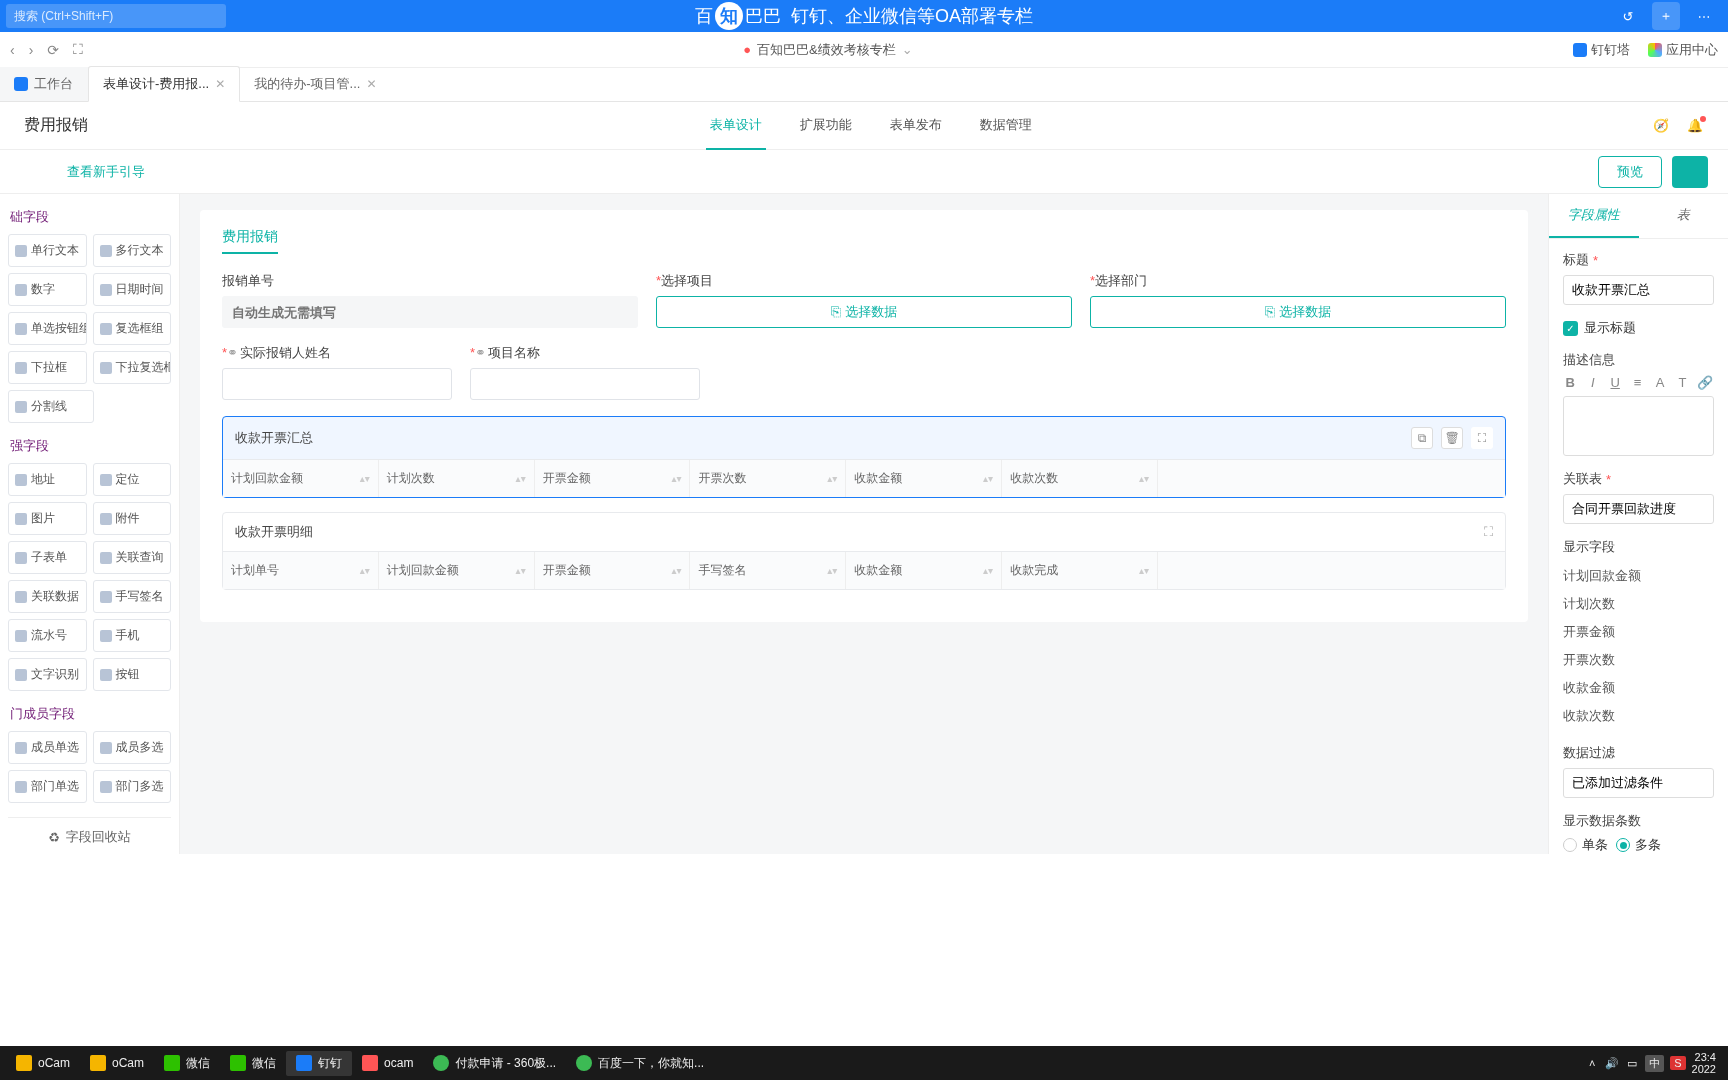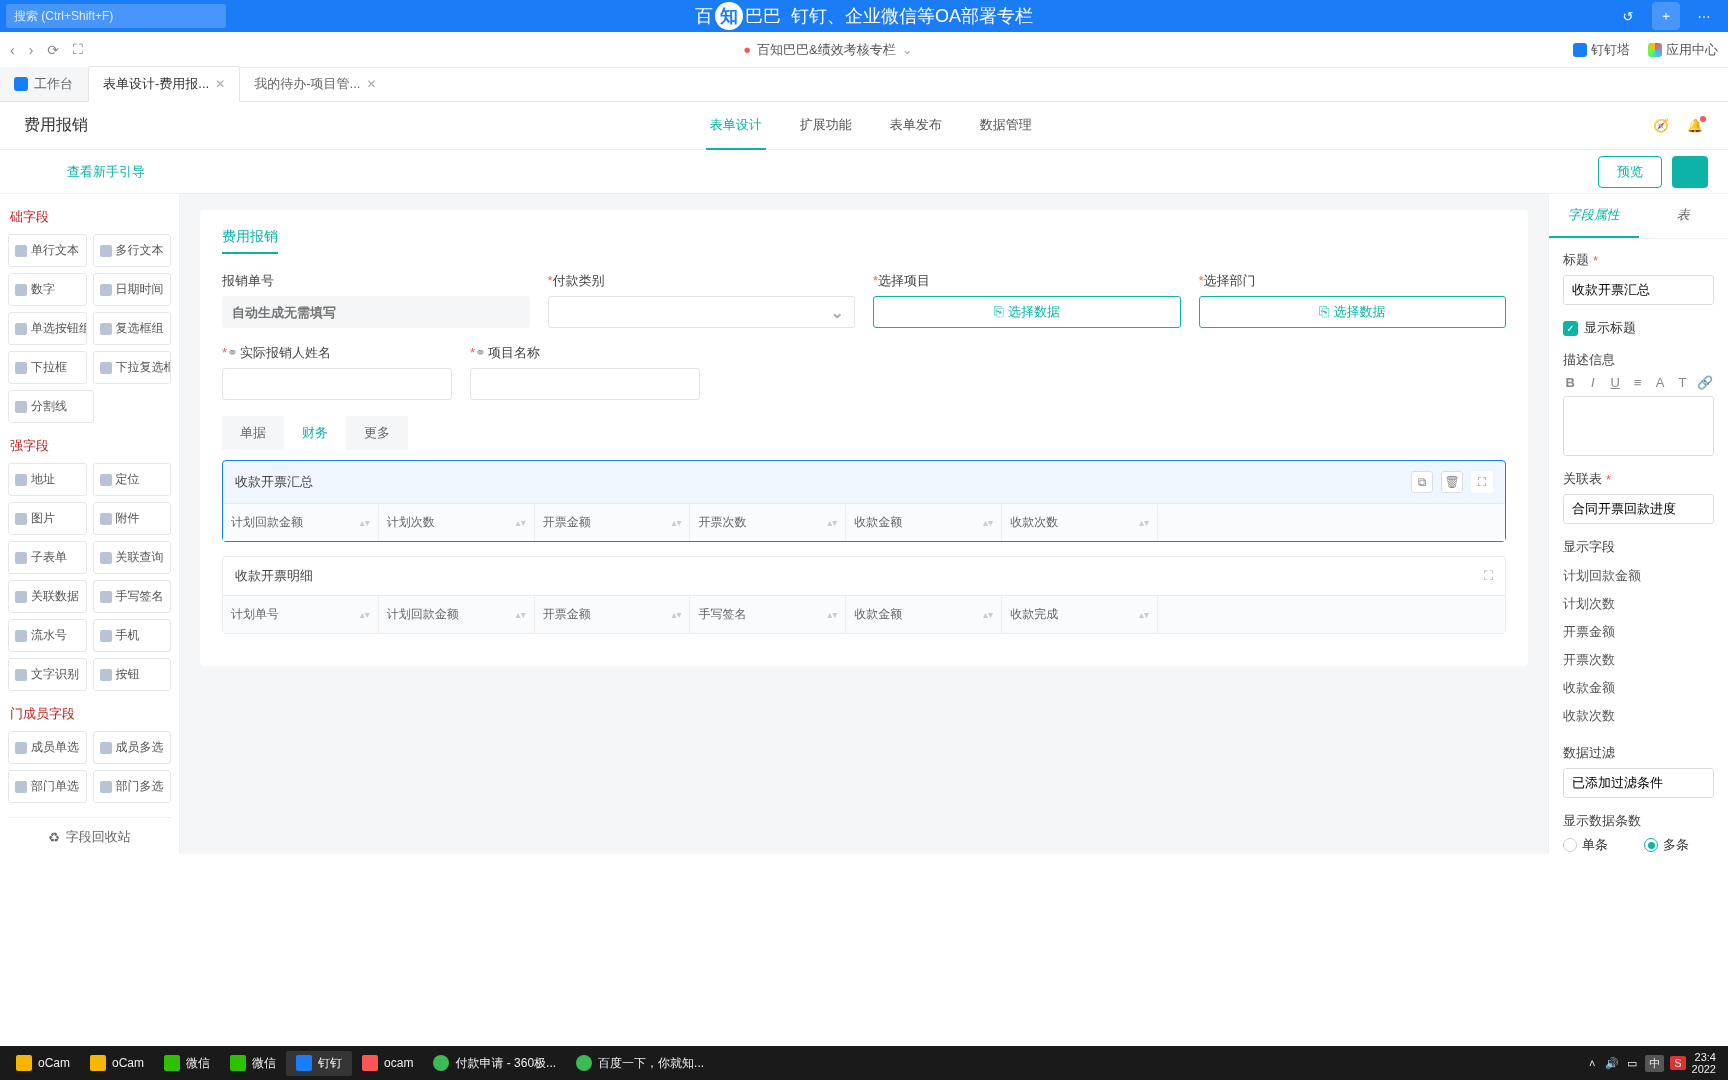--- a/index.html
+++ b/index.html
@@ -46,21 +46,21 @@
 .guide { color: #0db3a6; cursor: pointer; margin-left: 47px; }
 .action-btns { display: flex; gap: 10px; }
 .btn { padding: 6px 18px; border-radius: 4px; cursor: pointer; font-size: 13px; }
 .btn-outline { border: 1px solid #0db3a6; color: #0db3a6; background: #fff; }
 .btn-primary { background: #0db3a6; color: #fff; }
 
 
 .main { display: flex; height: 660px; }
 .sidebar { width: 180px; border-right: 1px solid #eee; padding: 14px 8px; overflow: hidden; }
 .side-group { margin-bottom: 14px; }
-.side-group-title { font-size: 13px; color: #b91c1c; font-weight: 500; margin-bottom: 8px; padding-left: 2px; }
+.side-group-title { font-size: 13px; color: #701a75; font-weight: 500; margin-bottom: 8px; padding-left: 2px; }
 .field-row { display: flex; gap: 6px; margin-bottom: 6px; }
 .field-btn { flex: 1; border: 1px solid #e3e6eb; border-radius: 3px; padding: 7px 6px; font-size: 12px; color: #555; display: flex; align-items: center; gap: 4px; cursor: grab; background: #fff; overflow: hidden; white-space: nowrap; }
 .field-icon { width: 12px; height: 12px; background: #b8c4d6; border-radius: 2px; flex-shrink: 0; }
 .recycle { display: flex; align-items: center; justify-content: center; gap: 6px; padding: 10px; color: #666; cursor: pointer; border-top: 1px solid #eee; margin-top: 10px; }
 
 
 .canvas { flex: 1; background: #f5f6f7; padding: 16px 20px; overflow: auto; }
 .form-card { background: #fff; border-radius: 4px; padding: 18px 22px; }
 .form-title { color: #0db3a6; font-size: 14px; border-bottom: 2px solid #0db3a6; display: inline-block; padding-bottom: 6px; margin-bottom: 18px; }
 .form-row { display: flex; gap: 18px; margin-bottom: 16px; }
@@ -97,21 +97,21 @@
 .rp-section { margin-bottom: 14px; }
 .rp-label { font-size: 13px; color: #444; margin-bottom: 6px; display: flex; align-items: center; gap: 4px; }
 .rp-input { width: 100%; height: 30px; border: 1px solid #ddd; border-radius: 3px; padding: 0 8px; font-size: 13px; }
 .checkbox { display: flex; align-items: center; gap: 6px; font-size: 13px; }
 .chk { width: 15px; height: 15px; border-radius: 3px; background: #0db3a6; color: #fff; display: flex; align-items: center; justify-content: center; font-size: 10px; }
 .toolbar { display: flex; gap: 8px; color: #888; margin-bottom: 6px; }
 .tb-icon { width: 20px; text-align: center; cursor: pointer; font-size: 13px; }
 .rp-textarea { width: 100%; height: 60px; border: 1px solid #ddd; border-radius: 3px; }
 .field-list { font-size: 13px; color: #555; }
 .field-list div { padding: 5px 0; }
-.radio-group { display: flex; gap: 36px; }
+.radio-group { display: flex; gap: 8px; }
 .radio { display: flex; align-items: center; gap: 5px; }
 .radio-circle { width: 14px; height: 14px; border: 1px solid #ccc; border-radius: 50%; display: flex; align-items: center; justify-content: center; }
 .radio-circle.on { border-color: #0db3a6; }
 .radio-dot { width: 7px; height: 7px; background: #0db3a6; border-radius: 50%; }
 
 
 .taskbar { position: fixed; bottom: 0; left: 0; right: 0; height: 34px; background: #1a1a1a; display: flex; align-items: center; padding: 0 6px; }
 .task-item { display: flex; align-items: center; gap: 6px; padding: 4px 10px; color: #eee; font-size: 12px; cursor: pointer; border-radius: 2px; }
 .task-item.active { background: rgba(255,255,255,0.12); }
 .task-icon { width: 16px; height: 16px; border-radius: 2px; }
@@ -346,24 +346,20 @@
 
   <div class="canvas">
     <div class="form-card">
       <div><span class="form-title">费用报销</span></div>
       <div class="form-row">
         <div class="form-field">
           <div class="field-label">报销单号</div>
           <input class="field-input readonly" readonly="" placeholder="自动生成无需填写" style="">
         </div>
         <div class="form-field">
-          <div class="field-label"><span class="req">*</span><span>付款类别</span></div>
-          <div class="field-input select"></div>
-        </div>
-        <div class="form-field">
           <div class="field-label"><span class="req">*</span><span>选择项目</span></div>
           <div class="data-btn">
               <span>⎘</span>
               <span>选择数据</span>
             </div>
         </div>
         <div class="form-field">
           <div class="field-label"><span class="req">*</span><span>选择部门</span></div>
           <div class="data-btn">
               <span>⎘</span>
@@ -376,25 +372,20 @@
           <div class="field-label"><span class="req">*</span><span class="link-icon">⚭</span><span>实际报销人姓名</span></div>
           <input class="field-input" style="">
         </div>
         <div class="form-field" style="max-width:230px">
           <div class="field-label"><span class="req">*</span><span class="link-icon">⚭</span><span>项目名称</span></div>
           <input class="field-input" style="">
         </div>
         <div style="flex:2"></div>
       </div>
 
-      <div class="sub-tabs">
-        <div class="sub-tab">单据</div>
-        <div class="sub-tab active">财务</div>
-        <div class="sub-tab">更多</div>
-      </div>
 
       <div class="section selected">
         <div class="section-head">
           <span>收款开票汇总</span>
           <div class="section-tools">
             <span class="tool-icon">⧉</span>
             <span class="tool-icon">🗑</span>
             <span class="tool-icon" style="border:none">⛶</span>
           </div>
         </div>

